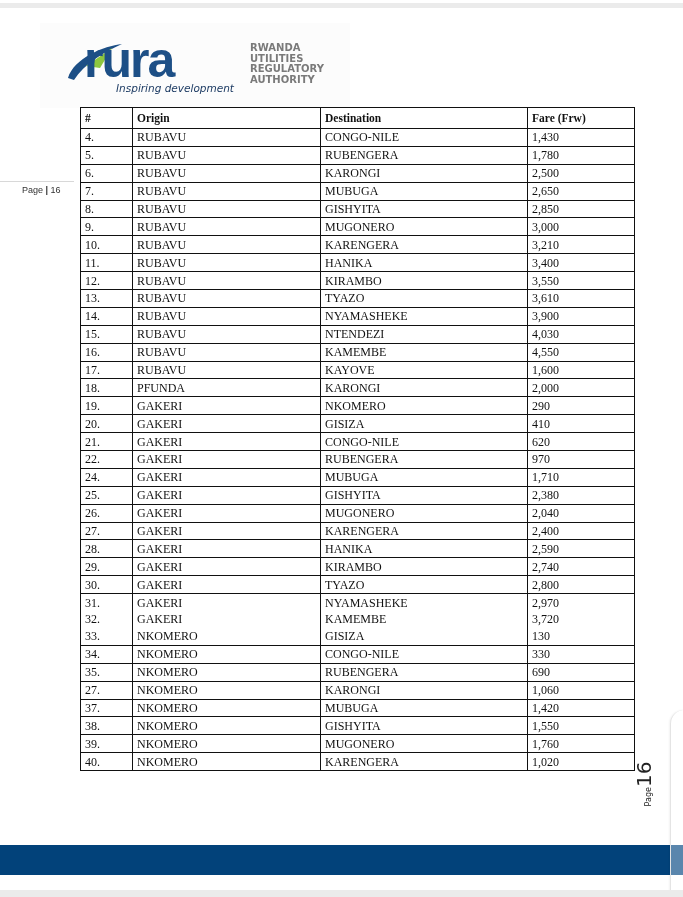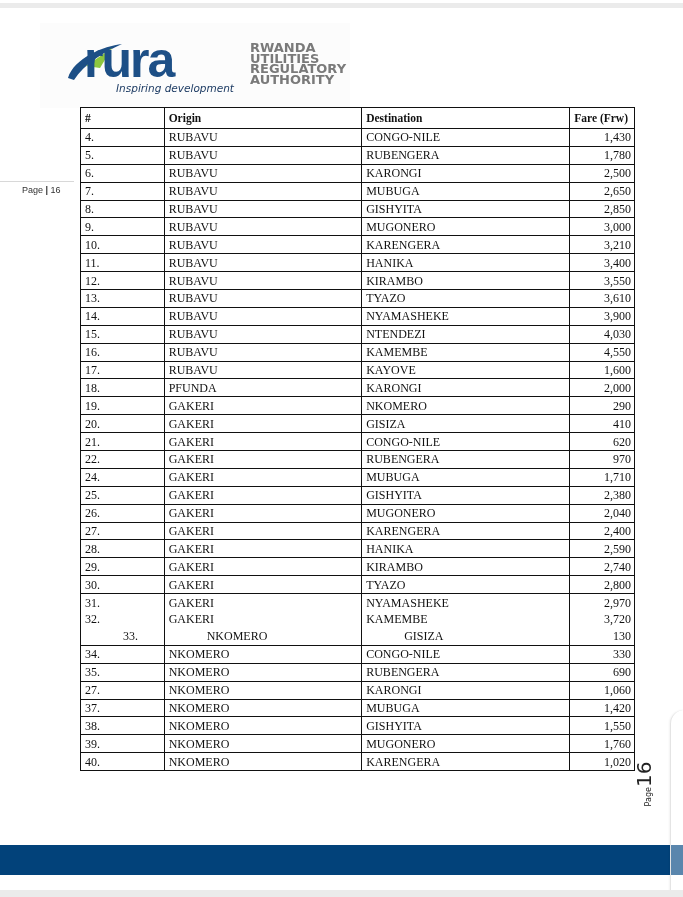--- a/index.html
+++ b/index.html
@@ -15,44 +15,44 @@
     position:absolute; left:76px; top:30px; font-family:Liberation Sans, sans-serif;
     font-weight:bold; font-size:50px; color:#1d4f86; letter-spacing:-2px; line-height:60px;margin-left:8px;
   }
   .logo-swoosh { position:absolute; left:64px; top:38px; width:60px; height:46px; }
   .logo-tagline {
     position:absolute; left:116px; top:82px; font-family:"DejaVu Sans", sans-serif;
     font-style:italic; font-size:10.5px; color:#1d3b63;
   }
   .logo-authority {
     position:absolute; left:250px; top:43px; font-family:"DejaVu Sans", sans-serif;
-    font-weight:bold; font-size:13px; color:#7a7a7a; line-height:10.5px;
+    font-weight:bold; font-size:10px; color:#7a7a7a; line-height:10.5px;
   }
   .page-left {
     position:absolute; left:22px; top:185px; font-family:Liberation Sans, sans-serif;
     font-size:9px; color:#333;
   }
   .page-left-rule { position:absolute; left:0; top:181px; width:74px; height:1px; background:#d8d8d8; }
   .page-left b { font-weight:bold; }
   table.fares {
     position:absolute; left:80px; top:107px; width:555px;
     border-collapse:collapse; font-size:12px; color:#111;
   }
   table.fares th, table.fares td {
     border:1.5px solid #111; padding:0 6px 0 4px; height:16.9px; line-height:16px;
     text-align:left; white-space:nowrap;
   }
   table.fares th { font-weight:bold; height:20px; font-size:11.5px; }
-  table.fares td.fare { text-align:right; padding-right:3px; }
+  table.fares td.fare { padding-right:3px; }
   table.fares th.c1, table.fares td.c1 { width:41px; }
   table.fares th.c2, table.fares td.c2 { width:177px; }
   table.fares th.c3, table.fares td.c3 { width:196px; }
   table.fares tr.merged-top td { border-bottom:none; }
   table.fares tr.merged-mid td { border-top:none; border-bottom:none; }
-  table.fares tr.merged-bot td { border-top:none;padding-left:42px; }
+  table.fares tr.merged-bot td { border-top:none; }
   .page-right {
     position:absolute; left:630px; top:760px; width:40px; height:50px;
   }
   .page-right-inner {
     position:absolute; left:-8px; top:12px; transform:rotate(-90deg); transform-origin:center;
     font-family:"DejaVu Sans", sans-serif; color:#222; white-space:nowrap;
   }
   .page-right-inner .lbl { font-size:8px; }
   .page-right-inner .num { font-size:20px; }
   .blue-band { position:absolute; left:0; top:845px; width:672px; height:30px; background:#02427a; }

